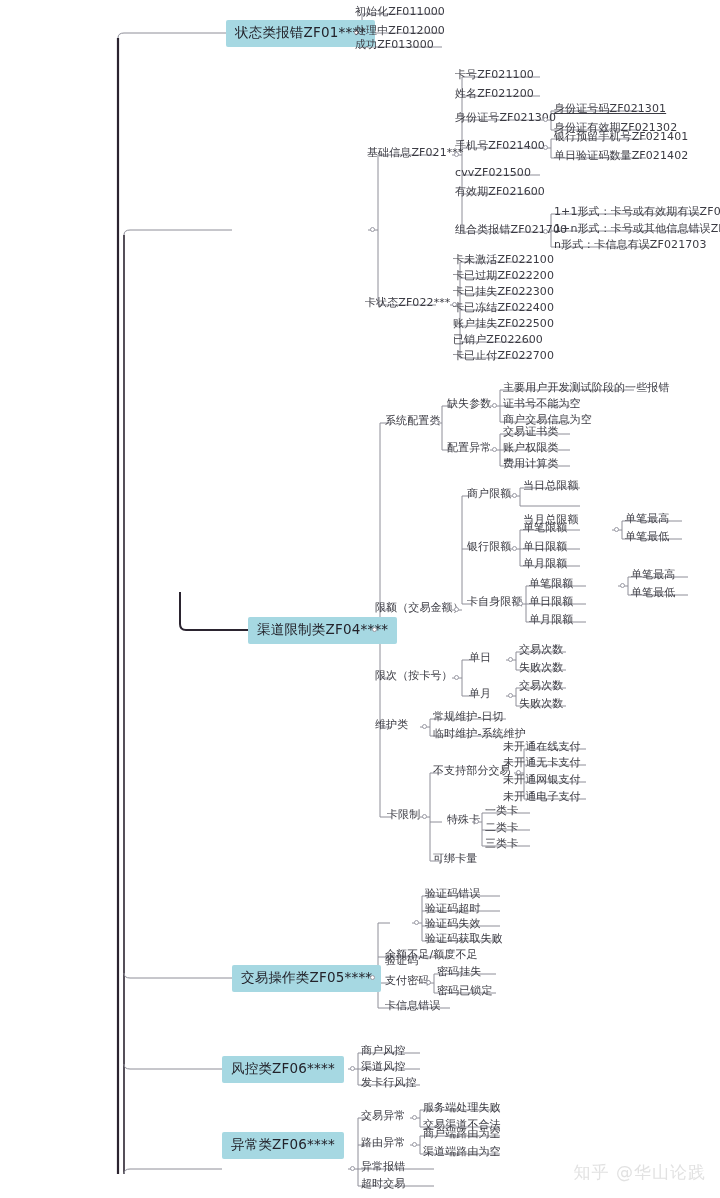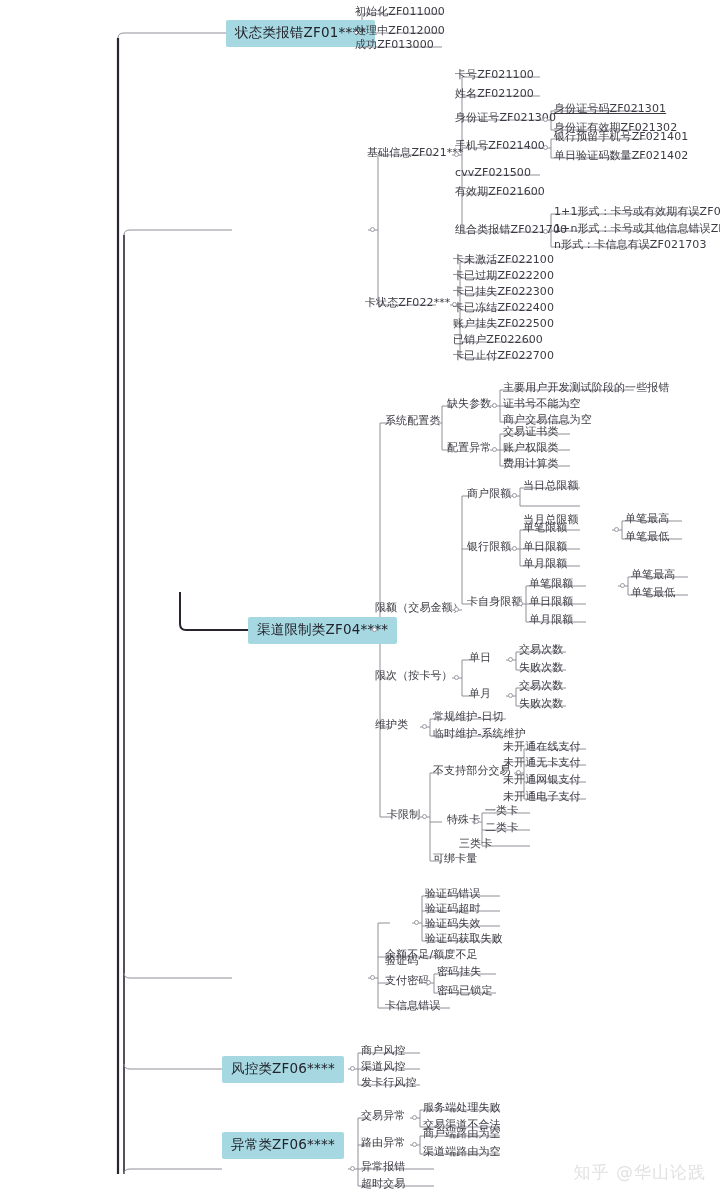--- a/index.html
+++ b/index.html
@@ -290,20 +290,21 @@
 
 
   <div class="node l1-node" style="left:226px; top:20px;">状态类报错ZF01****</div>
   <div class="dot" style="left:354px; top:30px;"></div>
 
   <div class="dot" style="left:370px; top:227px;"></div>
 
   <div class="node l1-node" style="left:248px; top:617px;">渠道限制类ZF04****</div>
   <div class="dot" style="left:372px; top:627px;"></div>
 
+  <div class="node l1-node" style="left:232px; top:965px;">交易操作类ZF05****</div>
   <div class="dot" style="left:370px; top:975px;"></div>
 
   <div class="node l1-node" style="left:222px; top:1056px;">风控类ZF06****</div>
   <div class="dot" style="left:350px; top:1066px;"></div>
 
   <div class="node l1-node" style="left:222px; top:1132px;">异常类ZF06****</div>
   <div class="dot" style="left:350px; top:1166px;"></div>
 
   <div class="node t-node" style="left:352px; top:4px;">初始化ZF011000</div>
   <div class="node t-node" style="left:352px; top:23px;">处理中ZF012000</div>
@@ -416,21 +417,21 @@
   <div class="dot" style="left:474px; top:819px;"></div>
   <div class="node t-node" style="left:430px; top:851px;">可绑卡量</div>
 
   <div class="node t-node" style="left:500px; top:739px;">未开通在线支付</div>
   <div class="node t-node" style="left:500px; top:755px;">未开通无卡支付</div>
   <div class="node t-node" style="left:500px; top:772px;">未开通网银支付</div>
   <div class="node t-node" style="left:500px; top:789px;">未开通电子支付</div>
 
   <div class="node t-node" style="left:482px; top:803px;">一类卡</div>
   <div class="node t-node" style="left:482px; top:820px;">二类卡</div>
-  <div class="node t-node" style="left:456px; top:836px;font-family:Liberation Serif, serif;">三类卡</div>
+  <div class="node t-node" style="left:482px; top:836px;font-family:Liberation Serif, serif;">三类卡</div>
 
   <div class="node t-node" style="left:382px; top:913px;margin-top:40px;">验证码</div>
   <div class="dot" style="left:414px; top:920px;"></div>
   <div class="node t-node" style="left:382px; top:947px;">余额不足/额度不足</div>
   <div class="node t-node" style="left:382px; top:973px;">支付密码</div>
   <div class="dot" style="left:426px; top:980px;"></div>
   <div class="node t-node" style="left:382px; top:998px;">卡信息错误</div>
 
   <div class="node t-node" style="left:422px; top:886px;">验证码错误</div>
   <div class="node t-node" style="left:422px; top:901px;">验证码超时</div>

